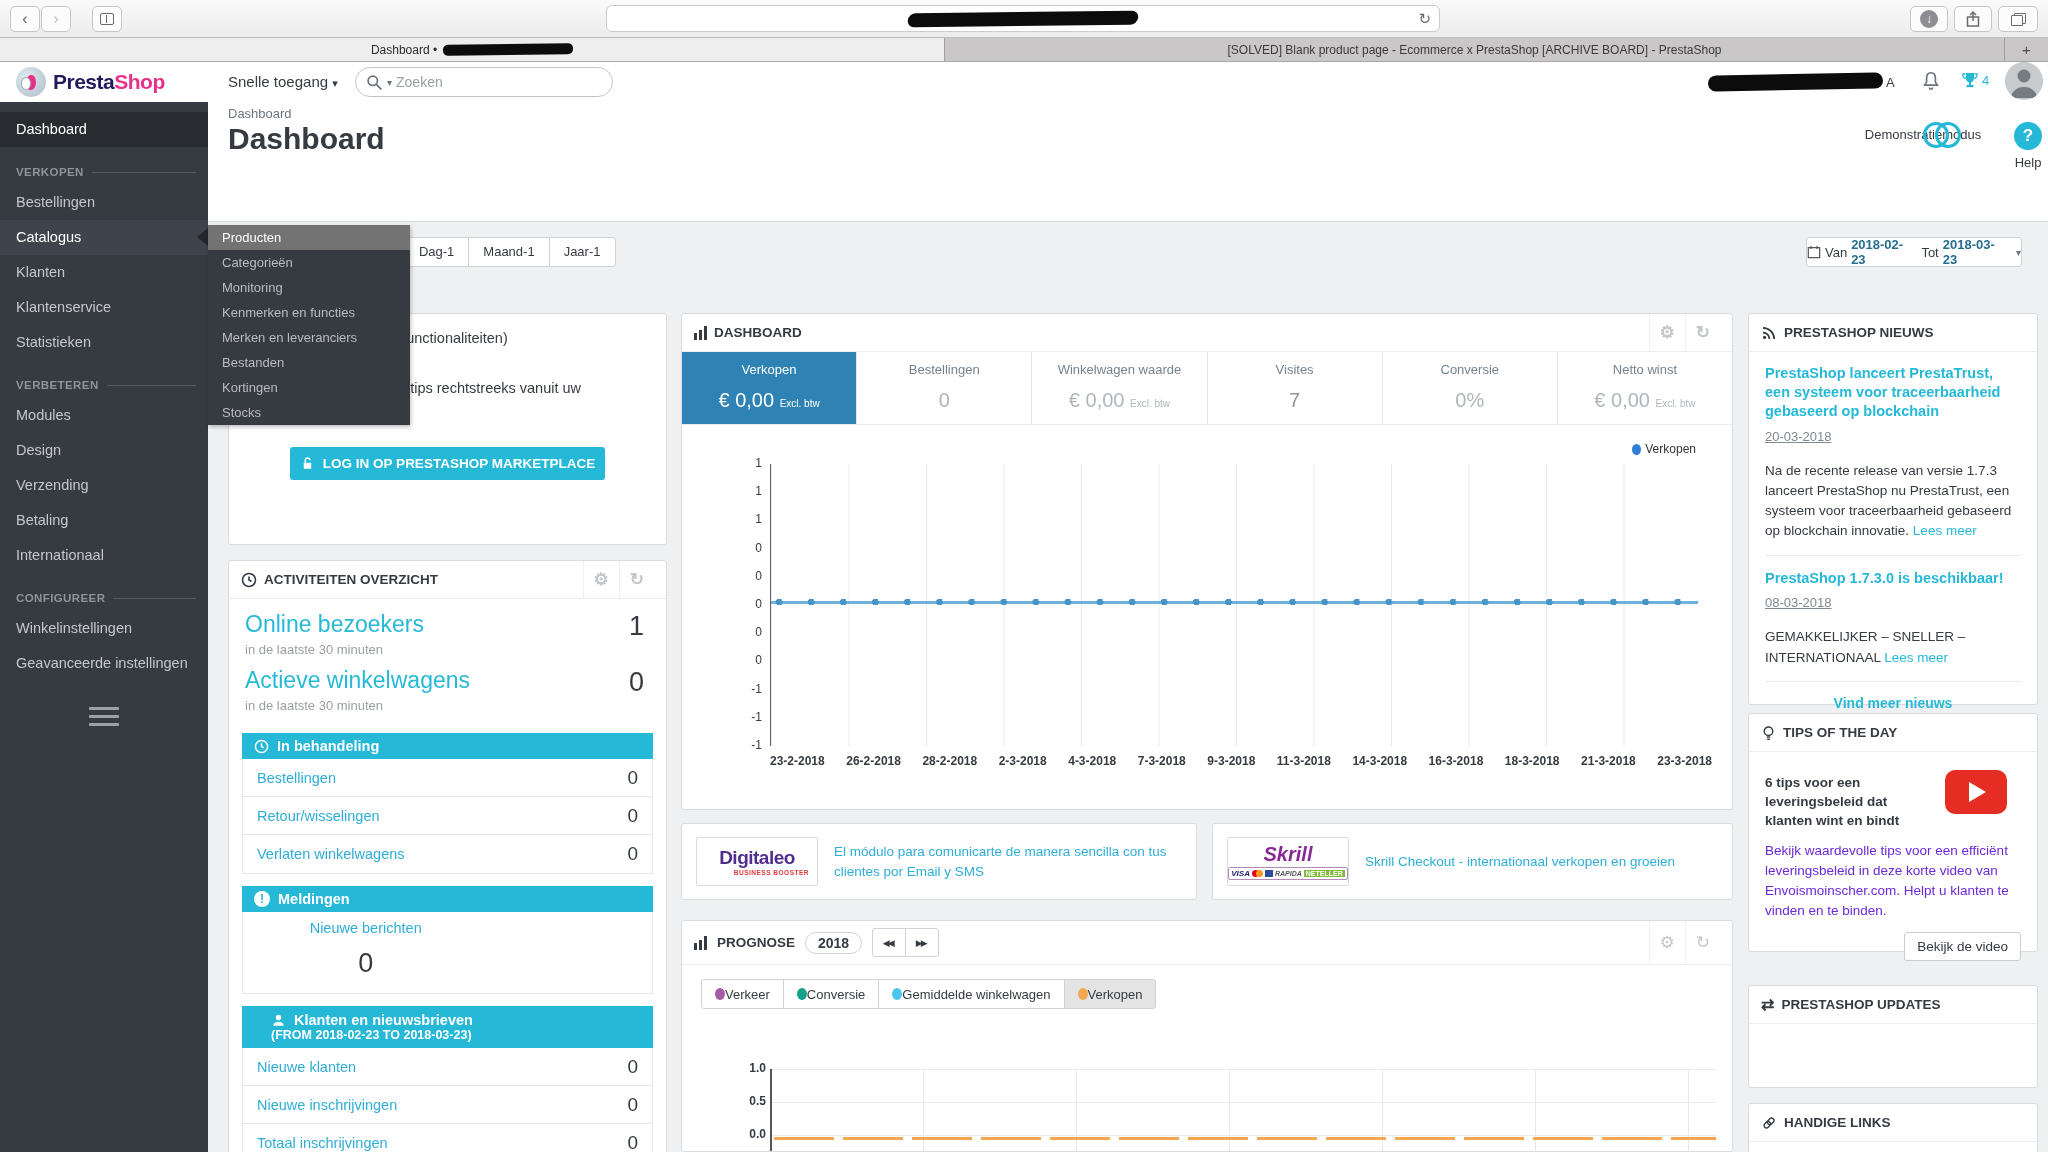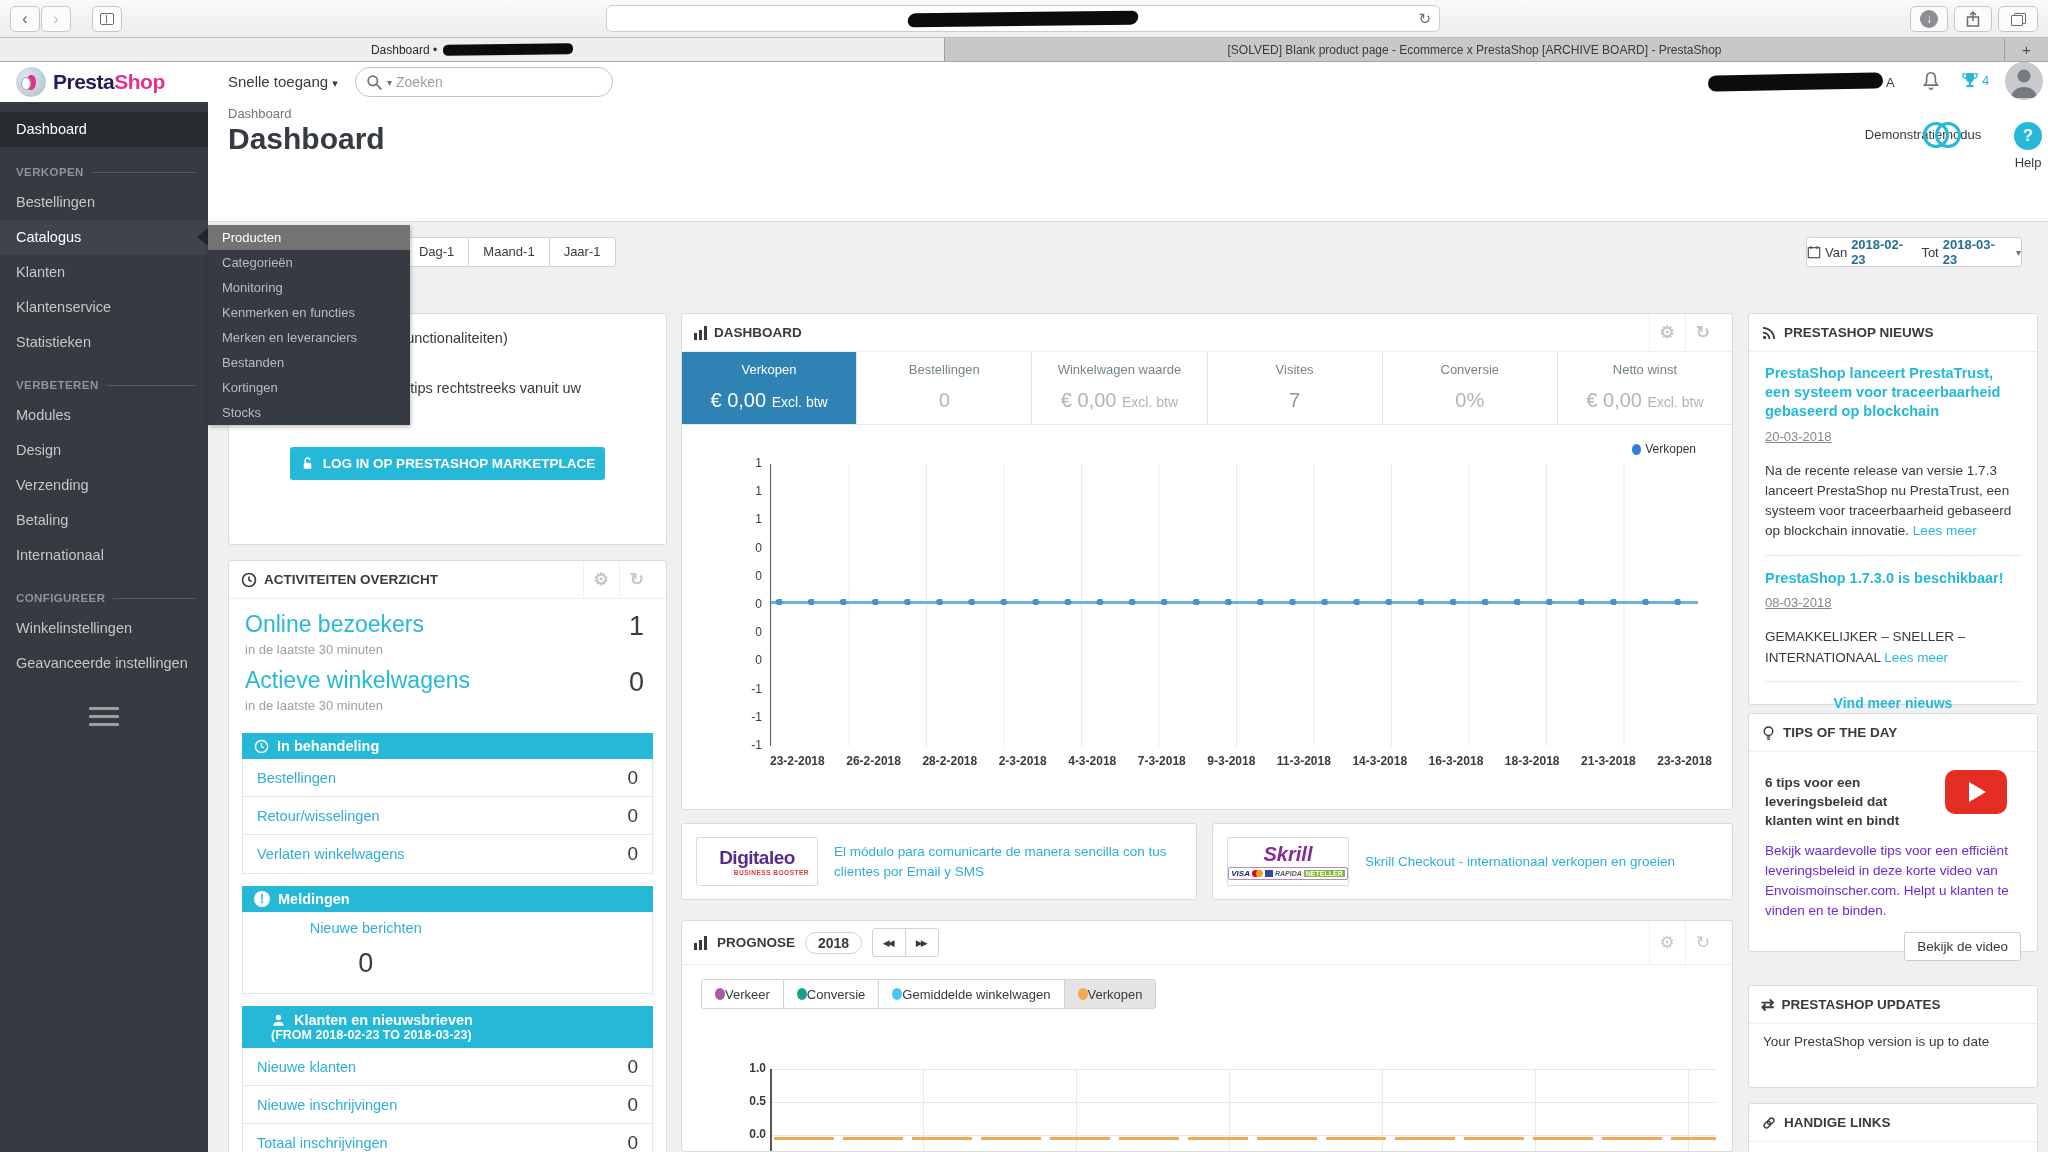--- a/index.html
+++ b/index.html
@@ -133,21 +133,21 @@
   .notif-val { width:60%; text-align:center; font-size:27px; color:#363a41; margin-top:12px; }
   .excl-ico { width:16px; height:16px; border-radius:50%; background:#fff; color:#25b9d7; font-weight:bold; font-size:12px; display:inline-flex; align-items:center; justify-content:center; }
 
   
   .dash-panel { left:681px; top:313px; width:1052px; height:497px; }
   .kpi-row { display:flex; height:73px; border-bottom:1px solid #e8eaec; }
   .kpi { flex:1; border-right:1px solid #e3e6e8; text-align:center; padding-top:10px; }
   .kpi:last-child { border-right:none; }
   .kpi .k-lbl { font-size:13px; color:#75838c; }
   .kpi .k-val { font-size:20px; color:#aeb6bc; margin-top:12px; }
-  .kpi .k-suf { font-size:14px; }
+  .kpi .k-suf { font-size:10px; }
   .kpi.active { background:#2e82b4; }
   .kpi.active .k-lbl, .kpi.active .k-val { color:#fff; }
   .legend-dash { position:absolute; right:36px; top:128px; font-size:12px; color:#333; display:flex; align-items:center; gap:4px; }
   .legend-dot { width:9px; height:11px; border-radius:50%; background:#2f7ed8; }
   .plot { position:absolute; left:88px; right:34px; top:150px; height:282px; border-left:1.5px solid #666;
     background-image:linear-gradient(to right,#e7eaec 1px,transparent 1px); background-size:77.5px 100%; }
   .ylabels { position:absolute; left:0; top:142px; width:80px; height:296px; display:flex; flex-direction:column; justify-content:space-between; }
   .ylabels span { text-align:right; font-size:12px; color:#363a41; }
   .series-line { position:absolute; left:0; right:0; top:133px; height:10px;
     background-image:
@@ -686,21 +686,20 @@
       <span class="tips-btn">Bekijk de video</span>
     </div>
   </div>
 </div>
 
 <div class="panel upd-panel">
   <div class="panel-h">
     <span class="sync-glyph">⇄</span>
     <span>PRESTASHOP UPDATES</span>
   </div>
-  <div class="upd-body">Your PrestaShop version is up to date</div>
 </div>
 
 <div class="panel links-panel">
   <div class="panel-h">
     <svg width="16" height="16" viewBox="0 0 20 20">
       <g transform="rotate(-45 10 10)">
         <rect x="2.5" y="7" width="9" height="6" rx="3" fill="none" stroke="#363a41" stroke-width="1.7"></rect>
         <rect x="8.5" y="7" width="9" height="6" rx="3" fill="none" stroke="#363a41" stroke-width="1.7"></rect>
       </g>
     </svg>

